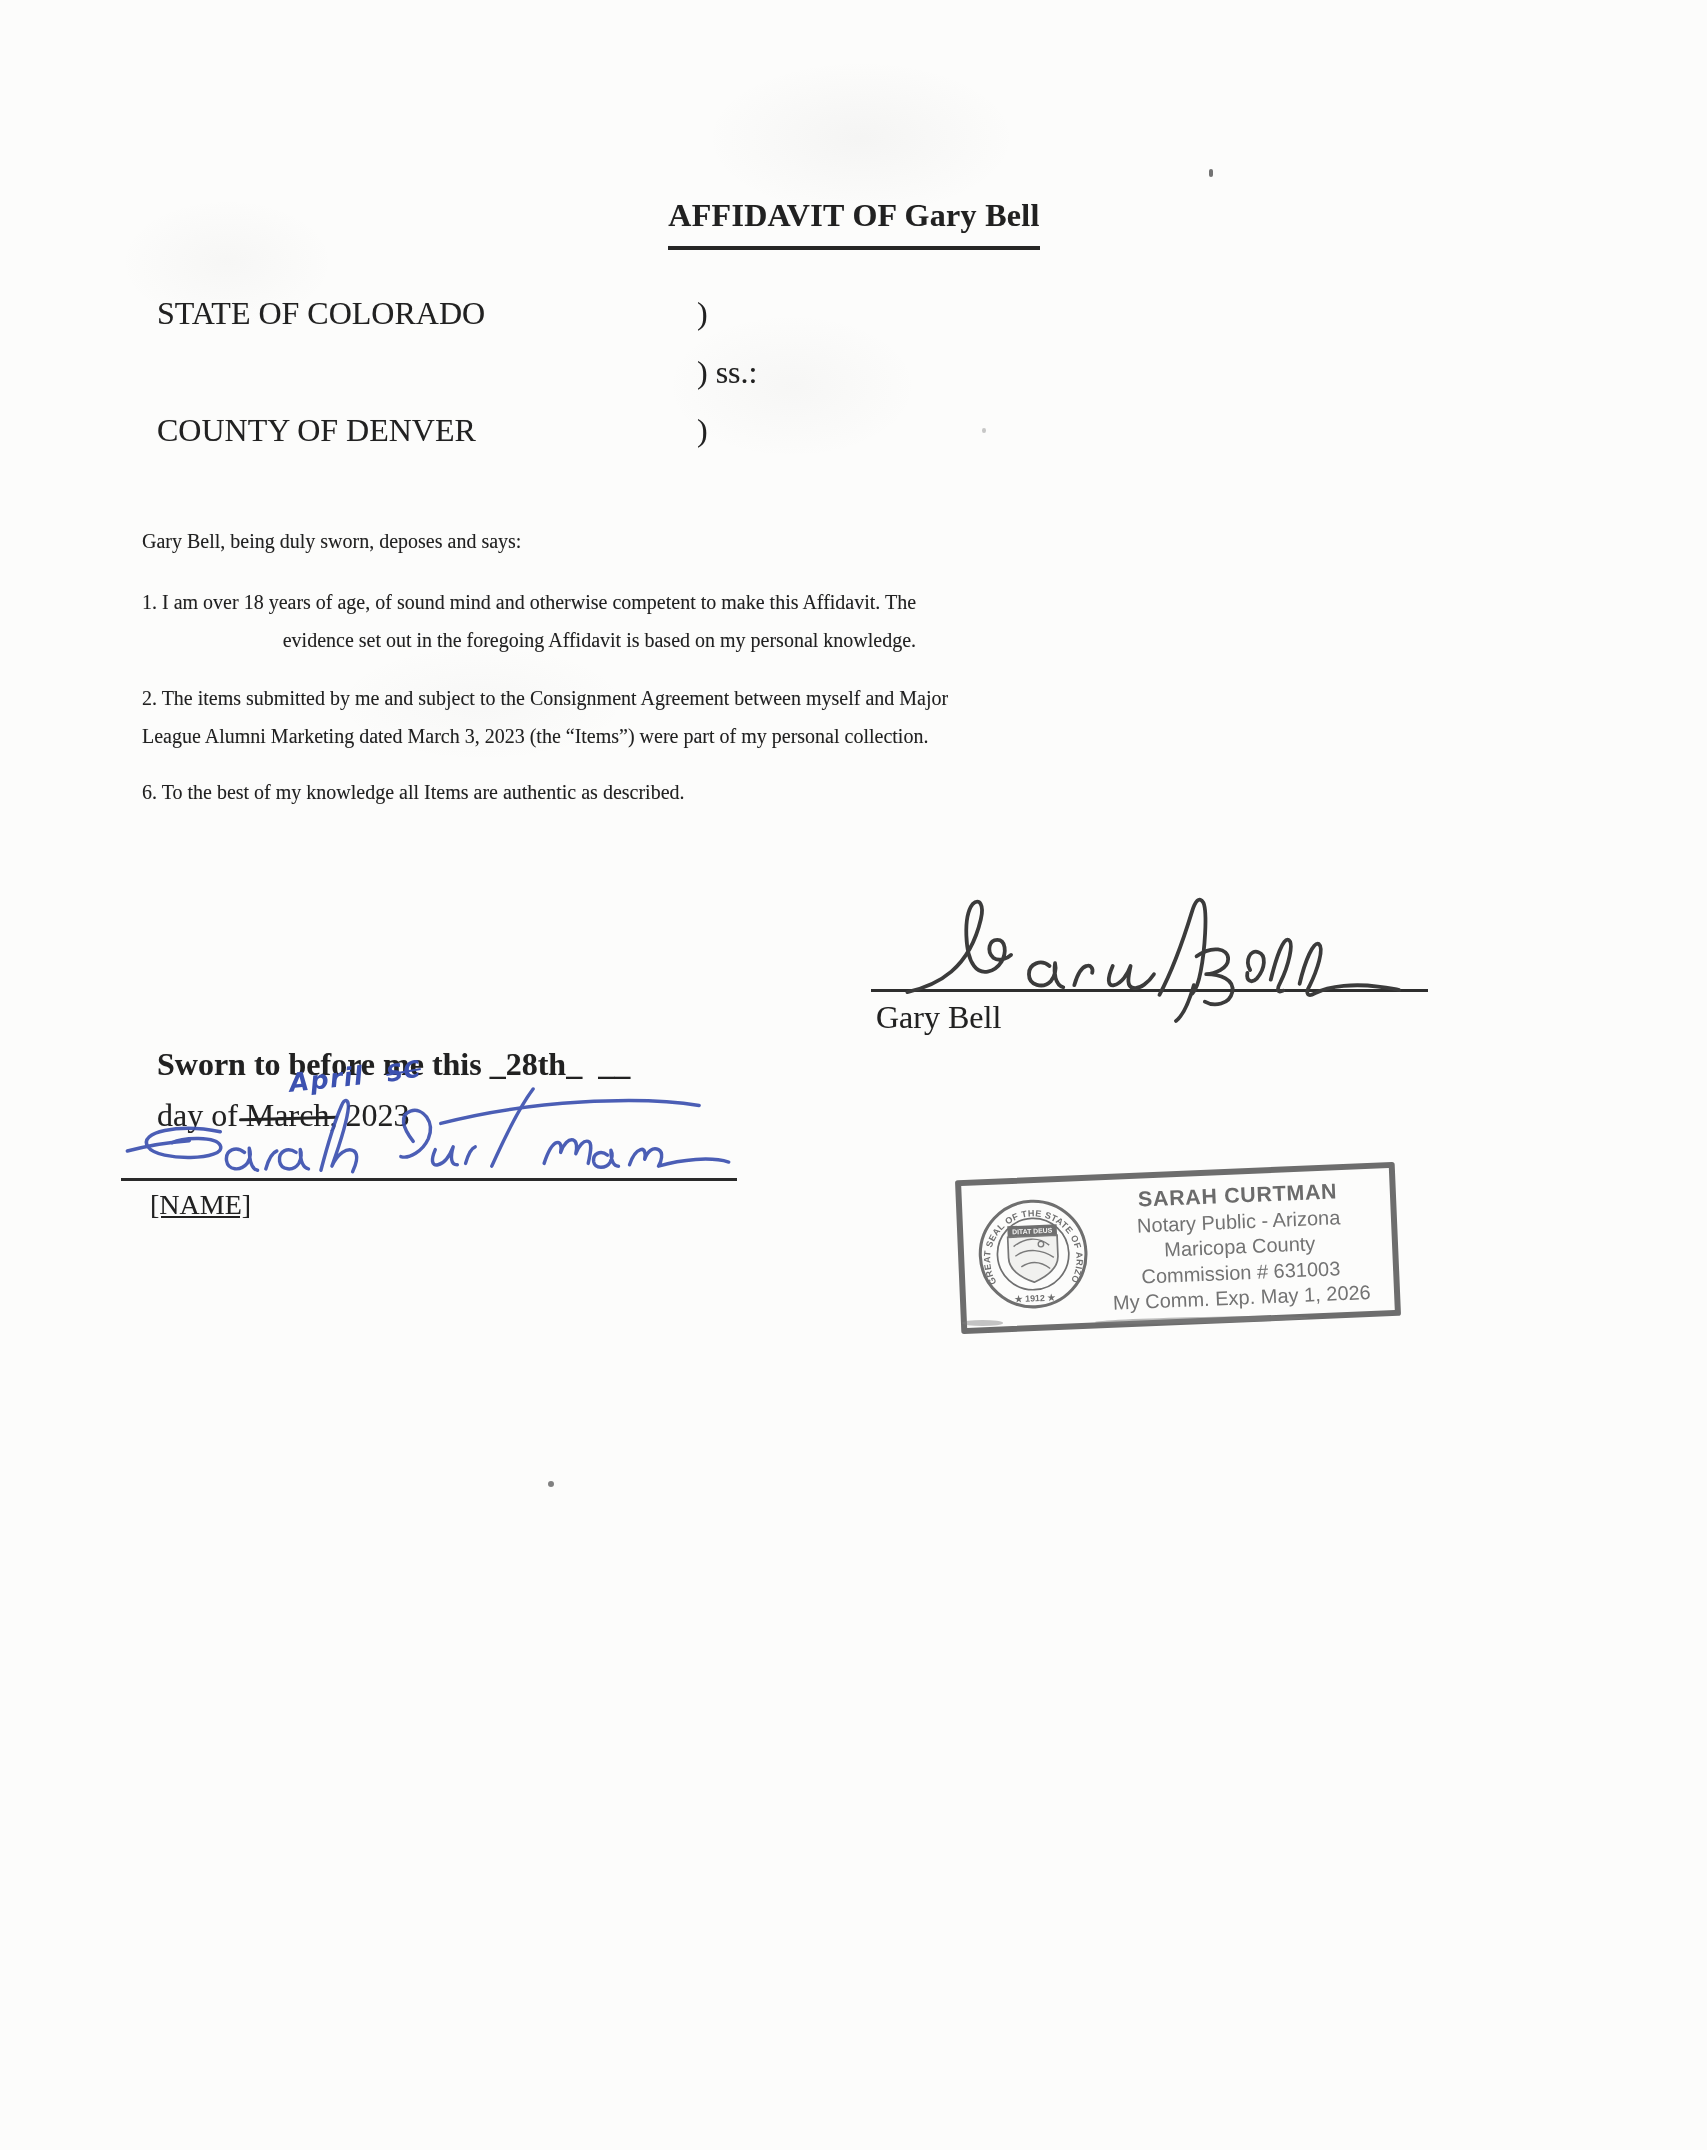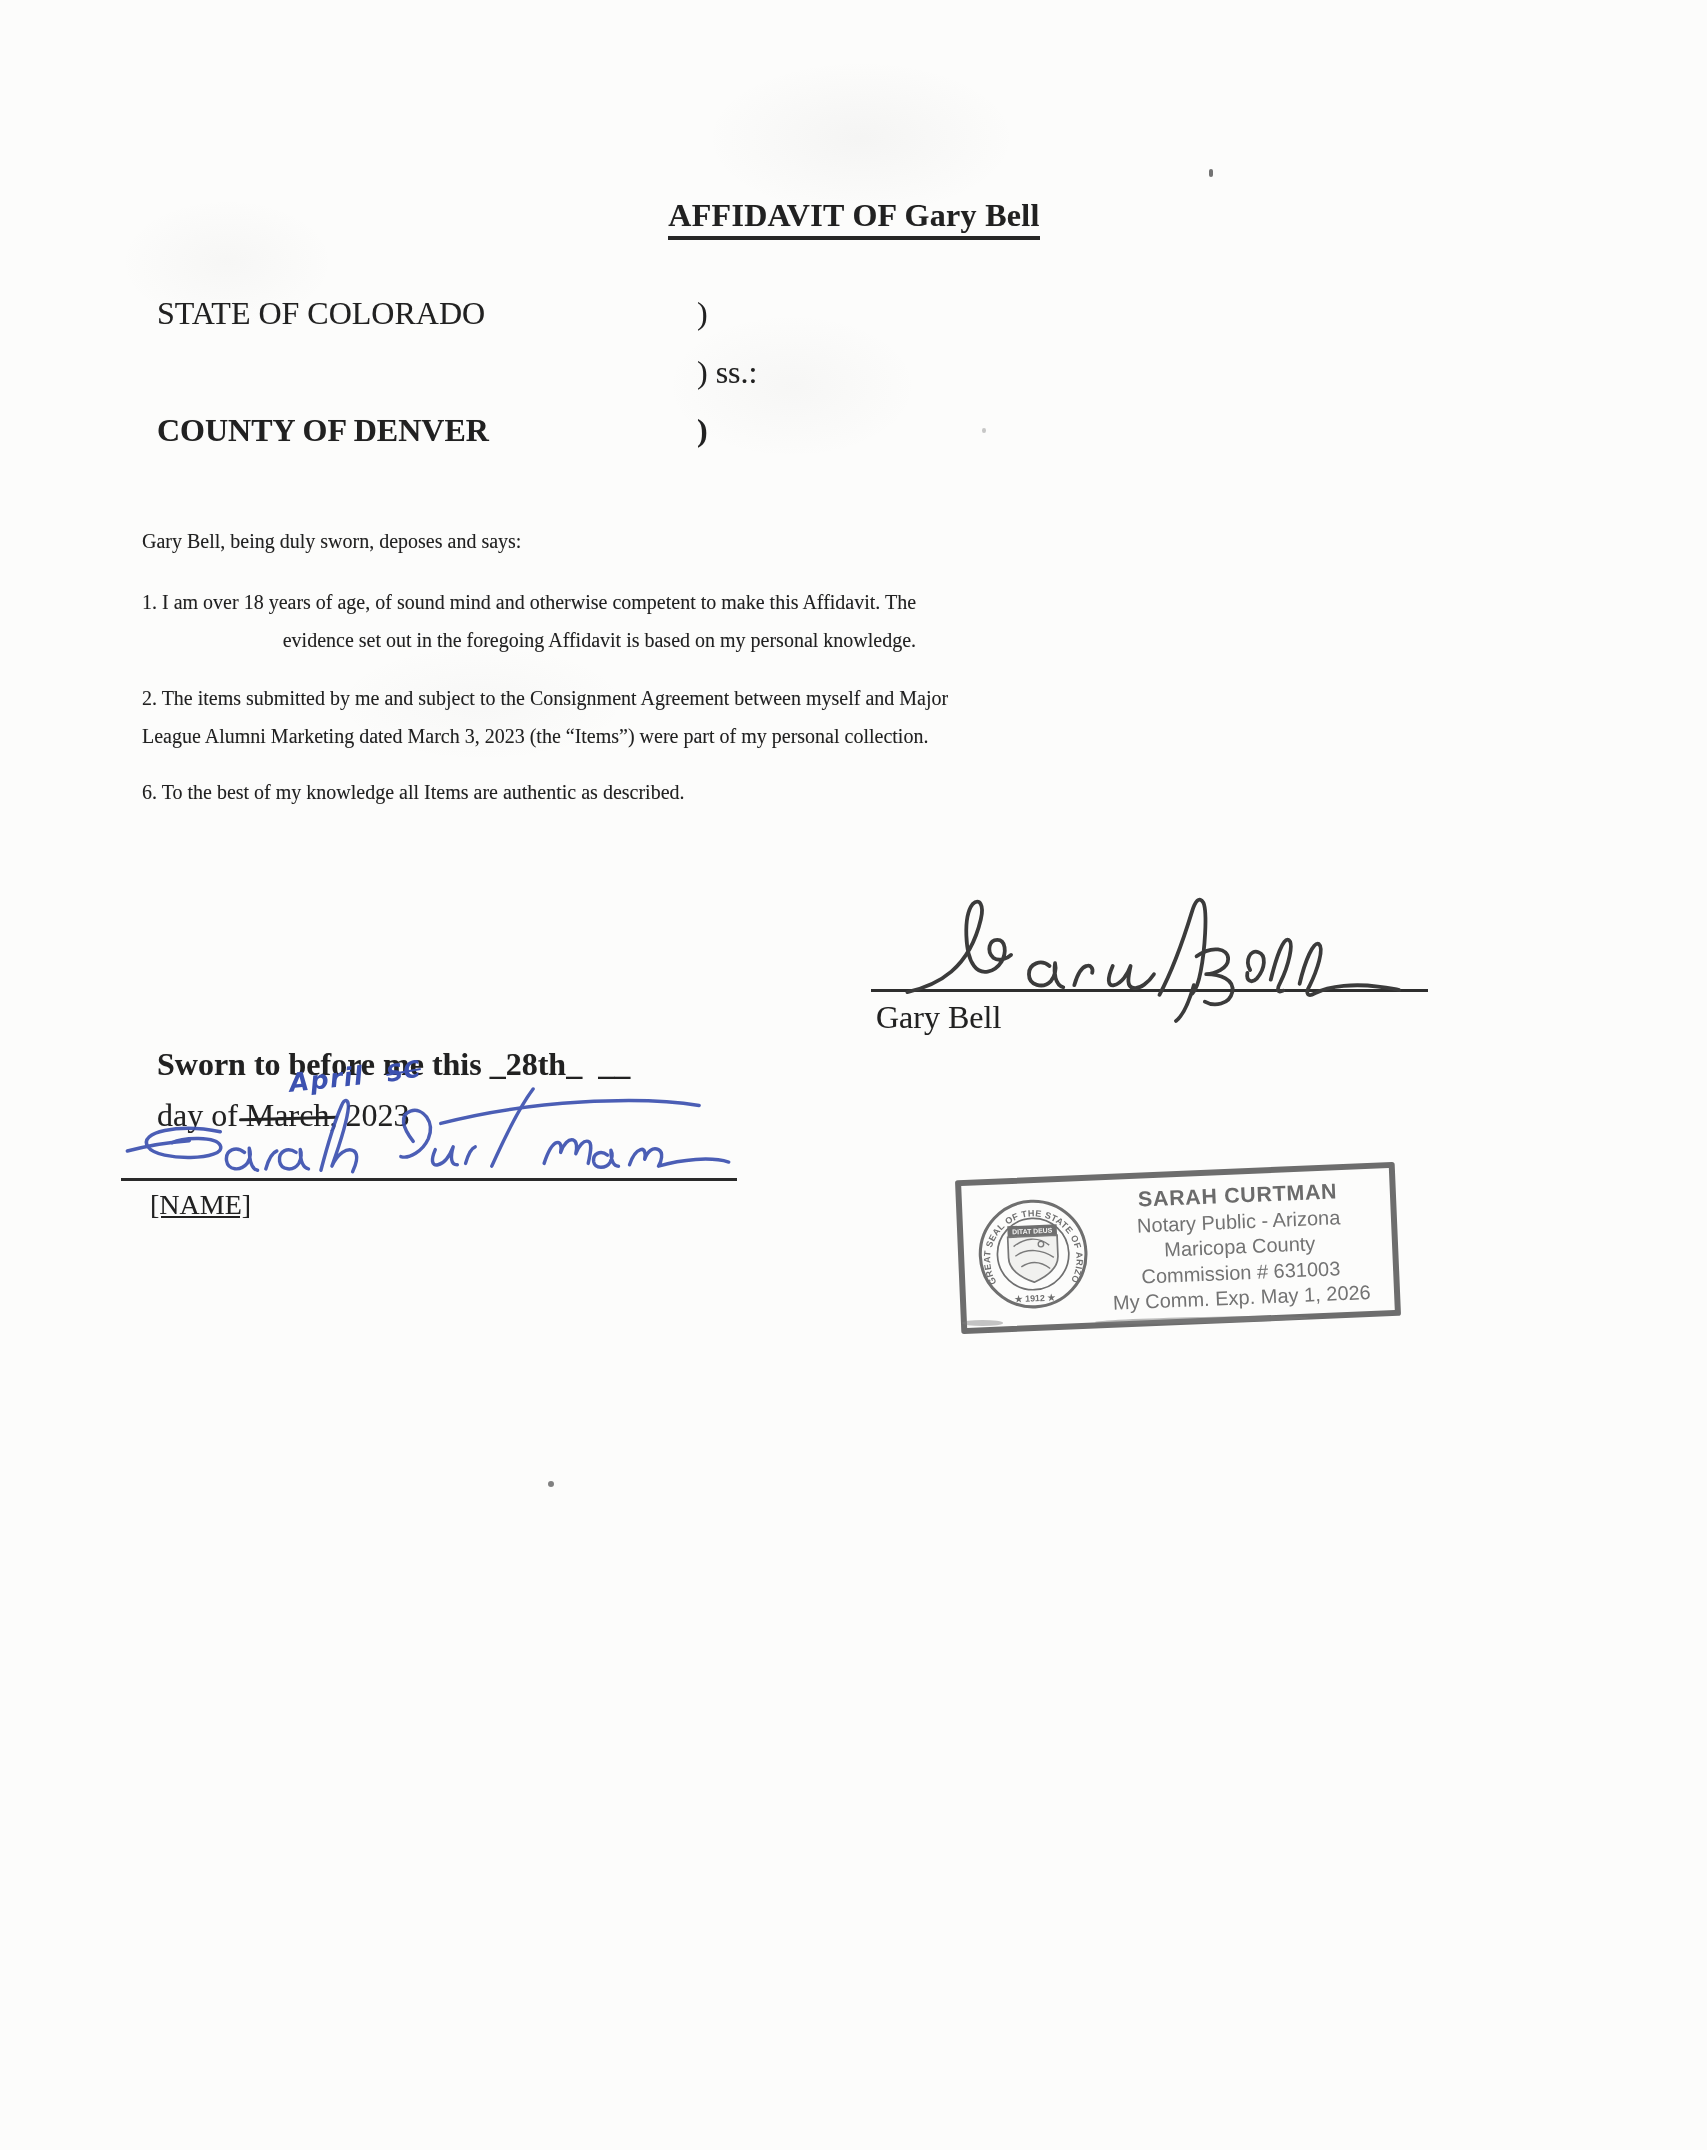--- a/index.html
+++ b/index.html
@@ -13,21 +13,21 @@
       radial-gradient(ellipse 152px 90px at 227px 262px, rgba(110,110,110,.04), transparent 70%),
       radial-gradient(ellipse 179px 103px at 792px 386px, rgba(110,110,110,.04), transparent 70%),
       radial-gradient(ellipse 207px 83px at 482px 703px, rgba(110,110,110,.03), transparent 70%);
     overflow:hidden;
     font-family:"Liberation Serif", serif;
     color:#212121;
   }
   .abs{position:absolute;}
   .serif{font-family:"Liberation Serif", serif; text-shadow:0 0 0.7px rgba(30,30,30,.25);}
   .doc-title{top:197px;left:0;width:100%;text-align:center;font-size:32px;font-weight:bold;letter-spacing:0.3px;}
-  .doc-title span{border-bottom:4.1px solid #262626;padding-bottom:3px;}
+  .doc-title span{border-bottom:4.1px solid #262626;padding-bottom:13px;}
   .venue-row{font-size:32px;left:157px;white-space:pre;}
   .v-label{display:inline-block;width:540px;}
   .para{left:142px;font-size:20px;line-height:38px;white-space:pre-line;max-width:1433px;}
   .sworn-line{left:157px;top:1046px;font-size:32px;white-space:pre;font-weight:bold;}
   .day-line{left:157px;top:1097px;font-size:32px;white-space:pre;}
   .struck{position:relative;display:inline-block;}
   .struck::after{content:"";position:absolute;left:-6.9px;right:-8.3px;top:54%;height:3.4px;background:#222;transform:rotate(-1.6deg);border-radius:2.1px;}
   .april-note{left:289px;top:1064px;font-family:"DejaVu Sans",sans-serif;font-style:italic;font-size:25.5px;color:#3c51b0;transform:rotate(-6deg);letter-spacing:1.4px;font-weight:bold;}
   .initials-note{left:386px;top:1058px;font-family:"DejaVu Sans",sans-serif;font-style:italic;font-size:23px;color:#3c51b0;transform:rotate(-10deg);letter-spacing:0.7px;font-weight:bold;text-decoration:line-through;}
   .sig-line{left:871px;top:989px;width:557px;height:2.8px;background:#2e2e2e;}
@@ -61,21 +61,21 @@
   <div class="abs artifact1"></div>
   <div class="abs artifact2"></div>
   <div class="abs artifact3"></div>
 
   <div class="abs doc-title serif">
     <span>AFFIDAVIT OF Gary Bell</span>
   </div>
 
   <div class="abs venue-row serif" style="top:295px;"><span class="v-label">STATE OF COLORADO</span><span>)</span></div>
   <div class="abs venue-row serif" style="top:354px;left:697px;"><span>) ss.:</span></div>
-  <div class="abs venue-row serif" style="top:412px;font-weight:bold;"><span class="v-label">COUNTY OF DENVER</span><span>)</span></div>
+  <div class="abs venue-row serif" style="top:412px;"><span class="v-label">COUNTY OF DENVER</span><span>)</span></div>
 
   <div class="abs para serif" style="top:522px;">Gary Bell, being duly sworn, deposes and says:</div>
   <div class="abs para serif" style="top:583px;text-align:right;">1. I am over 18 years of age, of sound mind and otherwise competent to make this Affidavit. The
 evidence set out in the foregoing Affidavit is based on my personal knowledge.</div>
   <div class="abs para serif" style="top:679px;">2. The items submitted by me and subject to the Consignment Agreement between myself and Major
 League Alumni Marketing dated March 3, 2023 (the “Items”) were part of my personal collection.</div>
   <div class="abs para serif" style="top:773px;">6. To the best of my knowledge all Items are authentic as described.</div>
 
   <div class="abs sig-line"></div>
   <svg class="abs" style="left:896px;top:889px;" width="586" height="158" viewBox="0 0 850 230">

